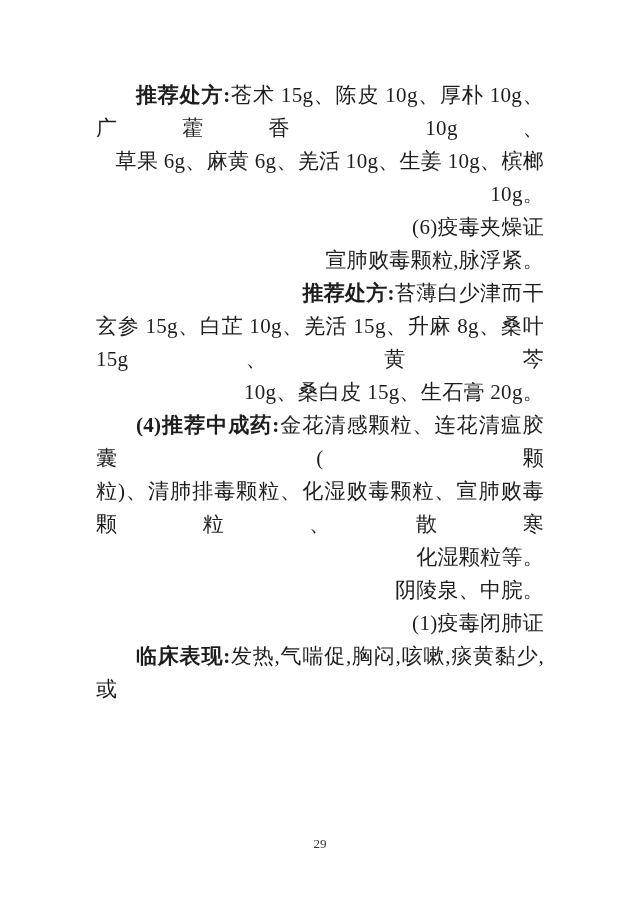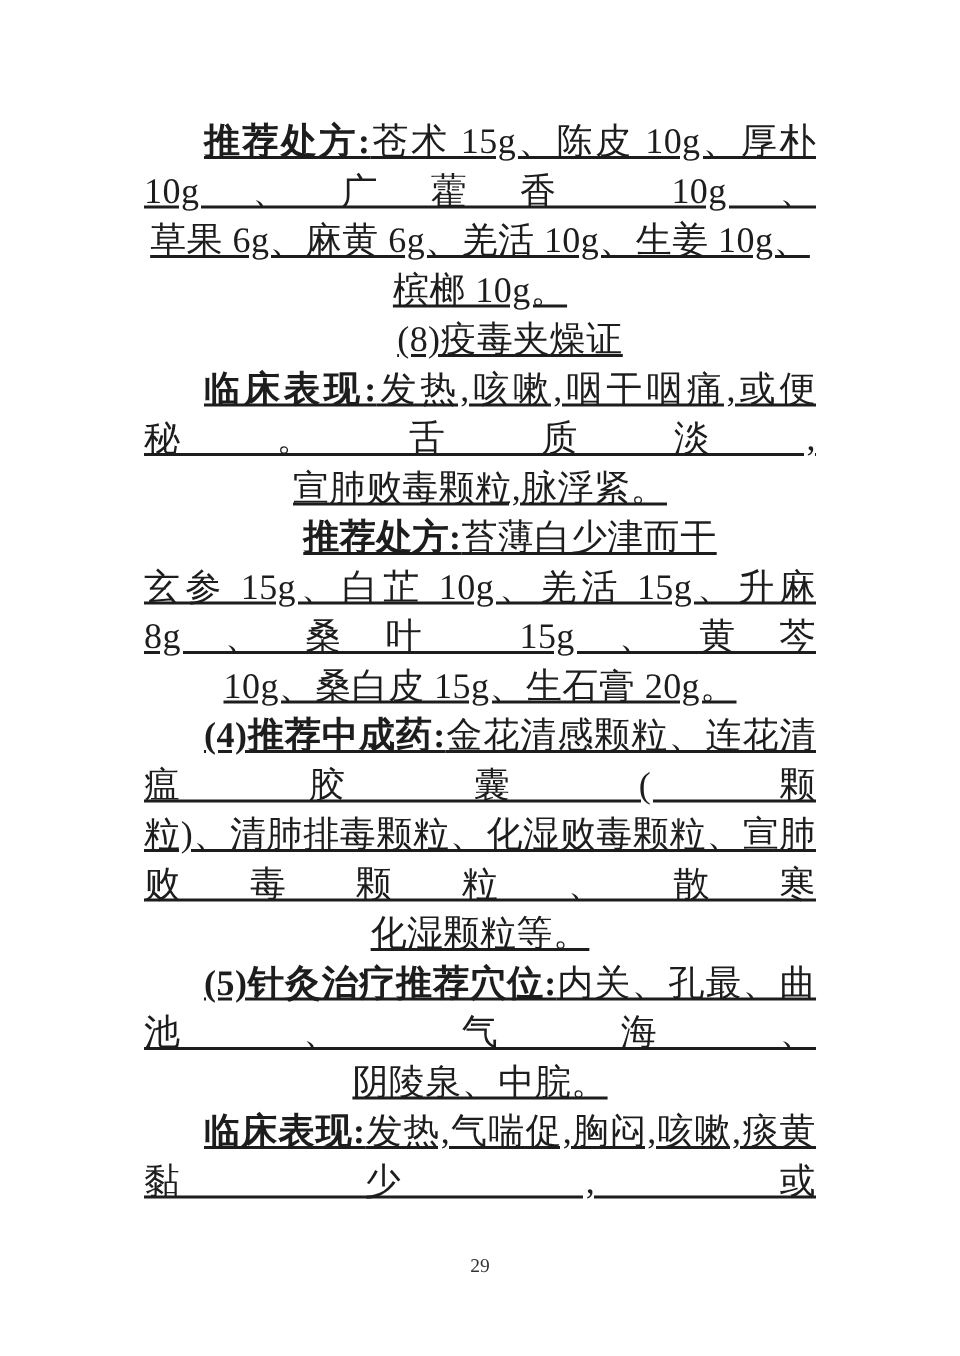--- a/index.html
+++ b/index.html
@@ -14,27 +14,26 @@
     background: #ffffff;
     overflow: hidden;
     font-family: "Liberation Serif", "DejaVu Serif", serif;
     color: #1d1d1d;
   }
   .doc-body {
     position: absolute;
     left: 96px;
     top: 79px;
     width: 448px;
-    font-size: 24px;
+    font-size: 21px;
     line-height: 33px;
     letter-spacing: 0.3px;
-    text-decoration: underline;
   }
   .line {
-    text-align: center;
+    text-align: right;
     white-space: normal;
   }
   .line.just {
     text-align: justify;
     text-align-last: justify;
   }
   .line.indent {
     text-indent: 40px;
   }
   .emph {
@@ -51,27 +50,26 @@
     color: #333333;
   }
 </style>
 </head>
 <body>
 
 <div class="page">
   <div class="doc-body">
       <div class="line indent just"><span class="emph">推荐处方:</span><span>苍术 15g、陈皮 10g、厚朴 10g、广藿香 10g、</span></div>
       <div class="line"><span>草果 6g、麻黄 6g、羌活 10g、生姜 10g、槟榔 10g。</span></div>
-      <div class="line indent"><span>(8)疫毒夹燥证</span></div>
-      <div class="line indent just"><span class="emph">临床表现:</span><span>发热,咳嗽,咽干咽痛,或便秘。舌质淡,</span></div>
+      <div class="line indent"><span>(6)疫毒夹燥证</span></div>
       <div class="line"><span>宣肺败毒颗粒,脉浮紧。</span></div>
       <div class="line indent"><span class="emph">推荐处方:</span><span>苔薄白少津而干</span></div>
       <div class="line just"><span>玄参 15g、白芷 10g、羌活 15g、升麻 8g、桑叶 15g、黄芩</span></div>
       <div class="line"><span>10g、桑白皮 15g、生石膏 20g。</span></div>
       <div class="line indent just"><span class="emph">(4)推荐中成药:</span><span>金花清感颗粒、连花清瘟胶囊(颗</span></div>
       <div class="line just"><span>粒)、清肺排毒颗粒、化湿败毒颗粒、宣肺败毒颗粒、散寒</span></div>
       <div class="line"><span>化湿颗粒等。</span></div>
-      <div class="line indent just"><span class="emph">(5)针灸治疗推荐穴位:</span><span>内关、孔最、曲池、气海、</span></div>
       <div class="line"><span>阴陵泉、中脘。</span></div>
+      <div class="line indent"><span>(1)疫毒闭肺证</span></div>
       <div class="line indent just"><span class="emph">临床表现:</span><span>发热,气喘促,胸闷,咳嗽,痰黄黏少,或</span></div>
     </div>
   <div class="page-number">29</div>
 </div>
 
 </body></html>

